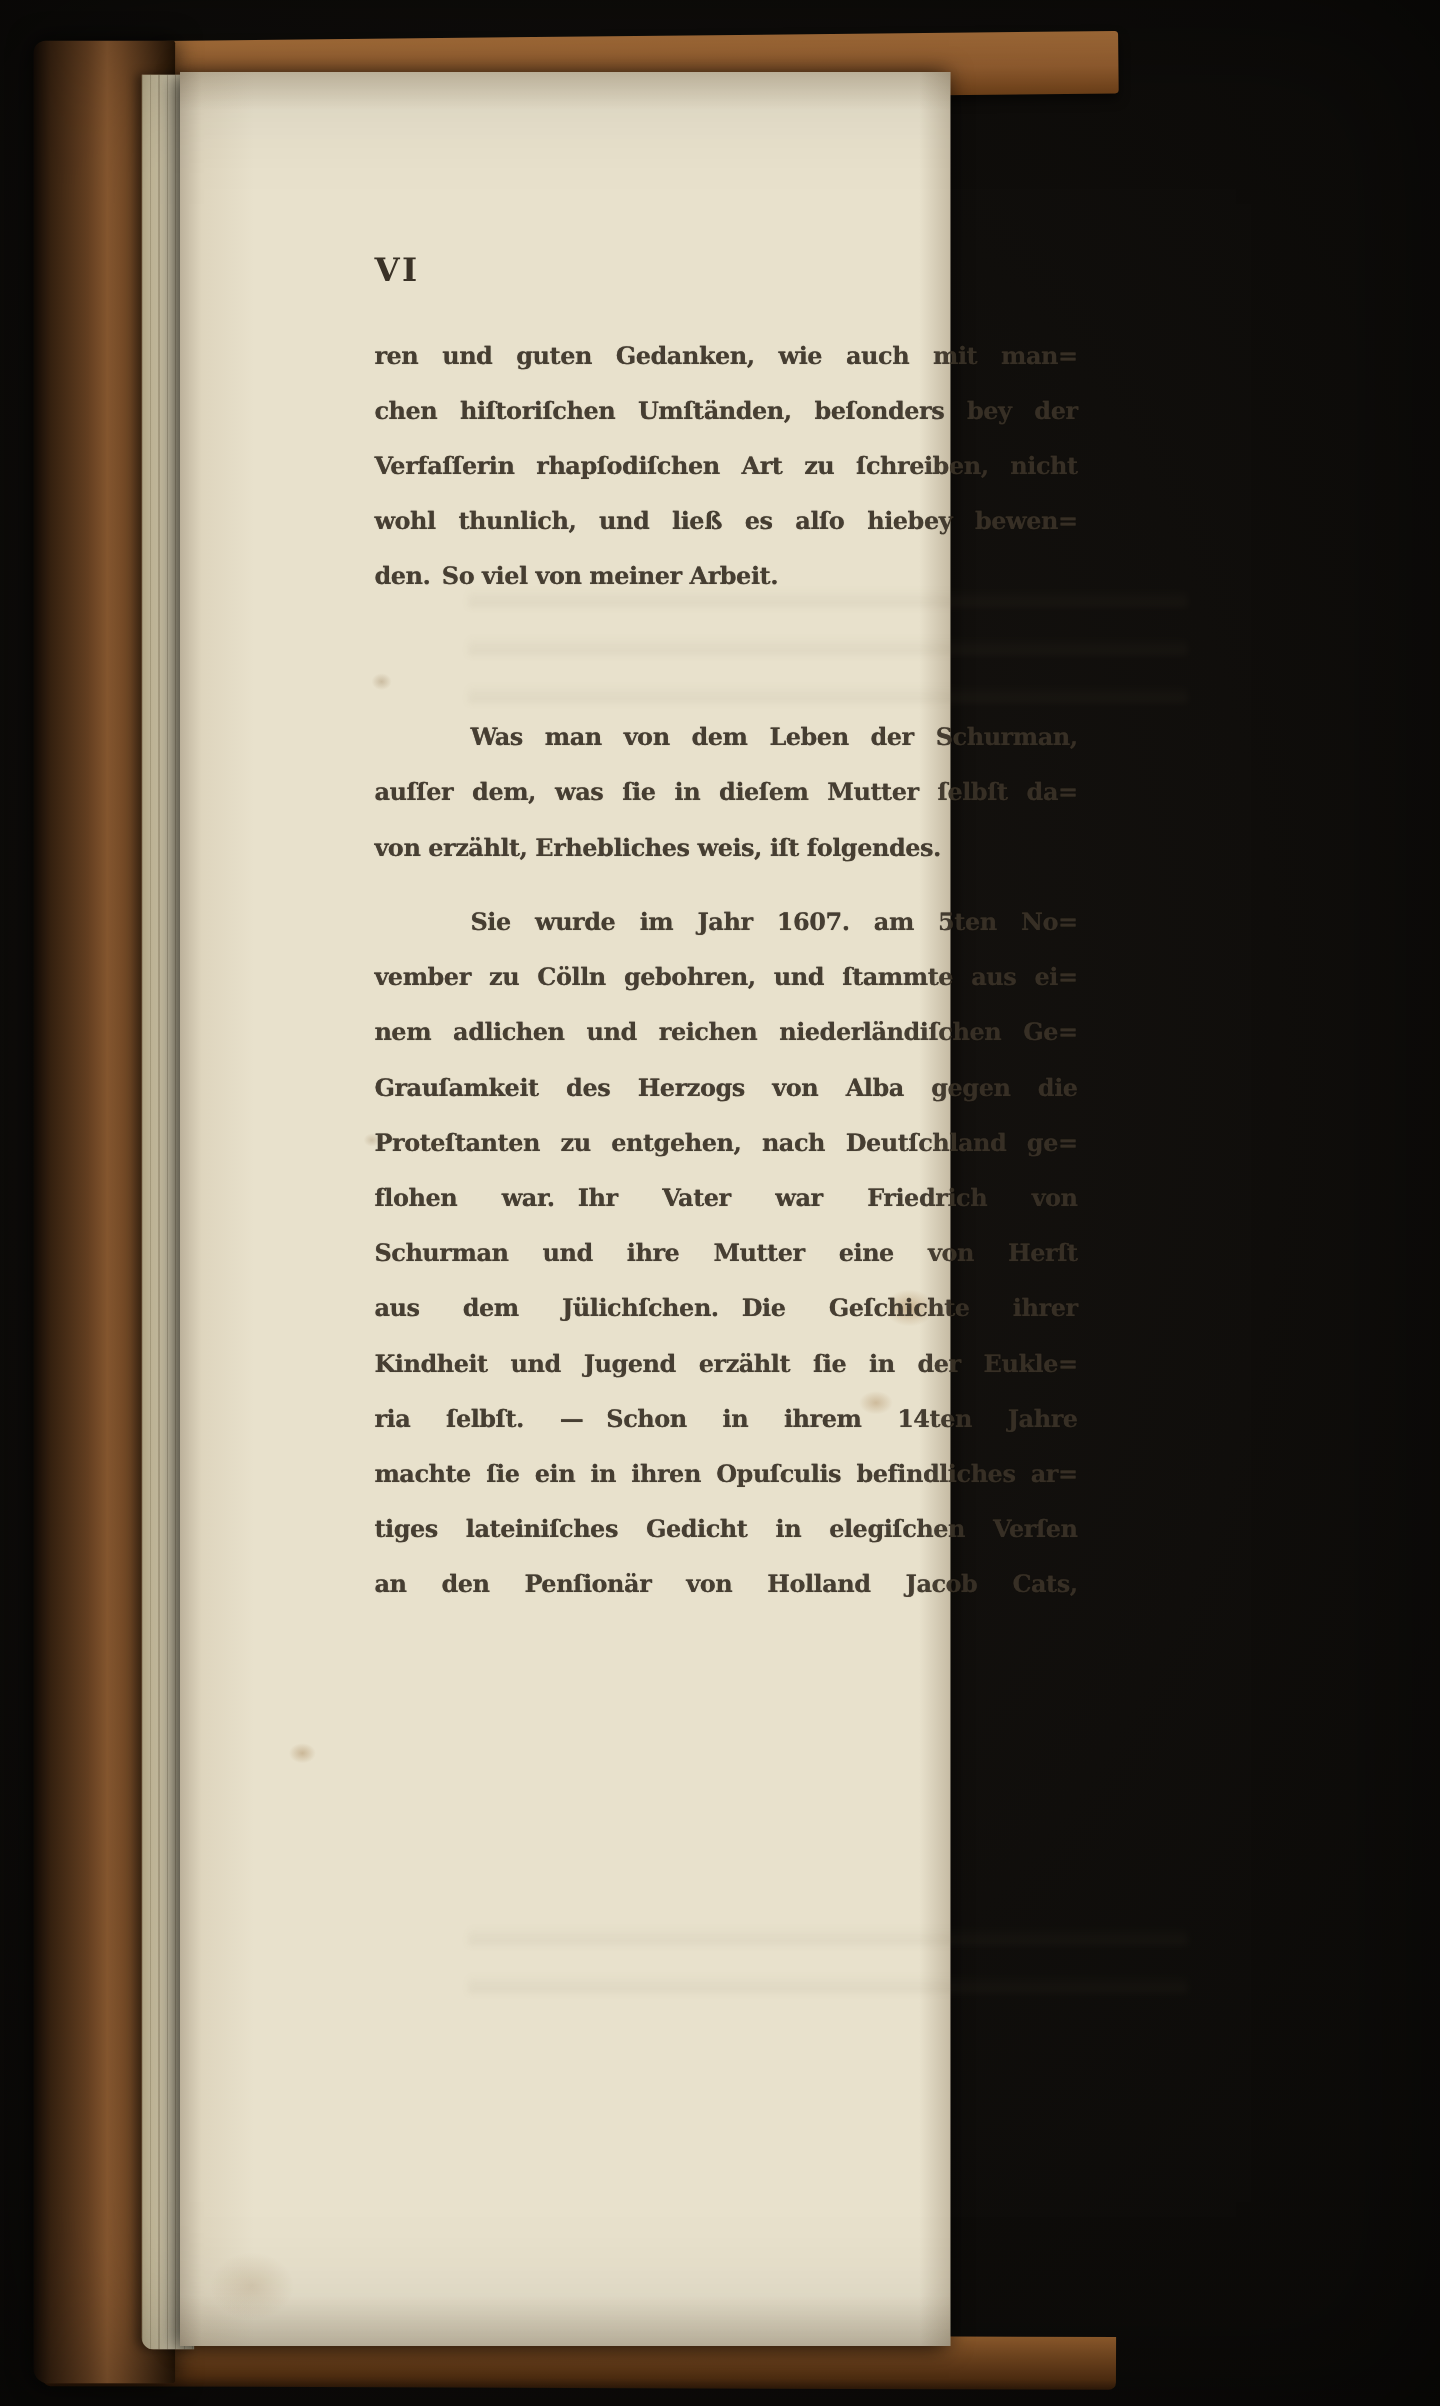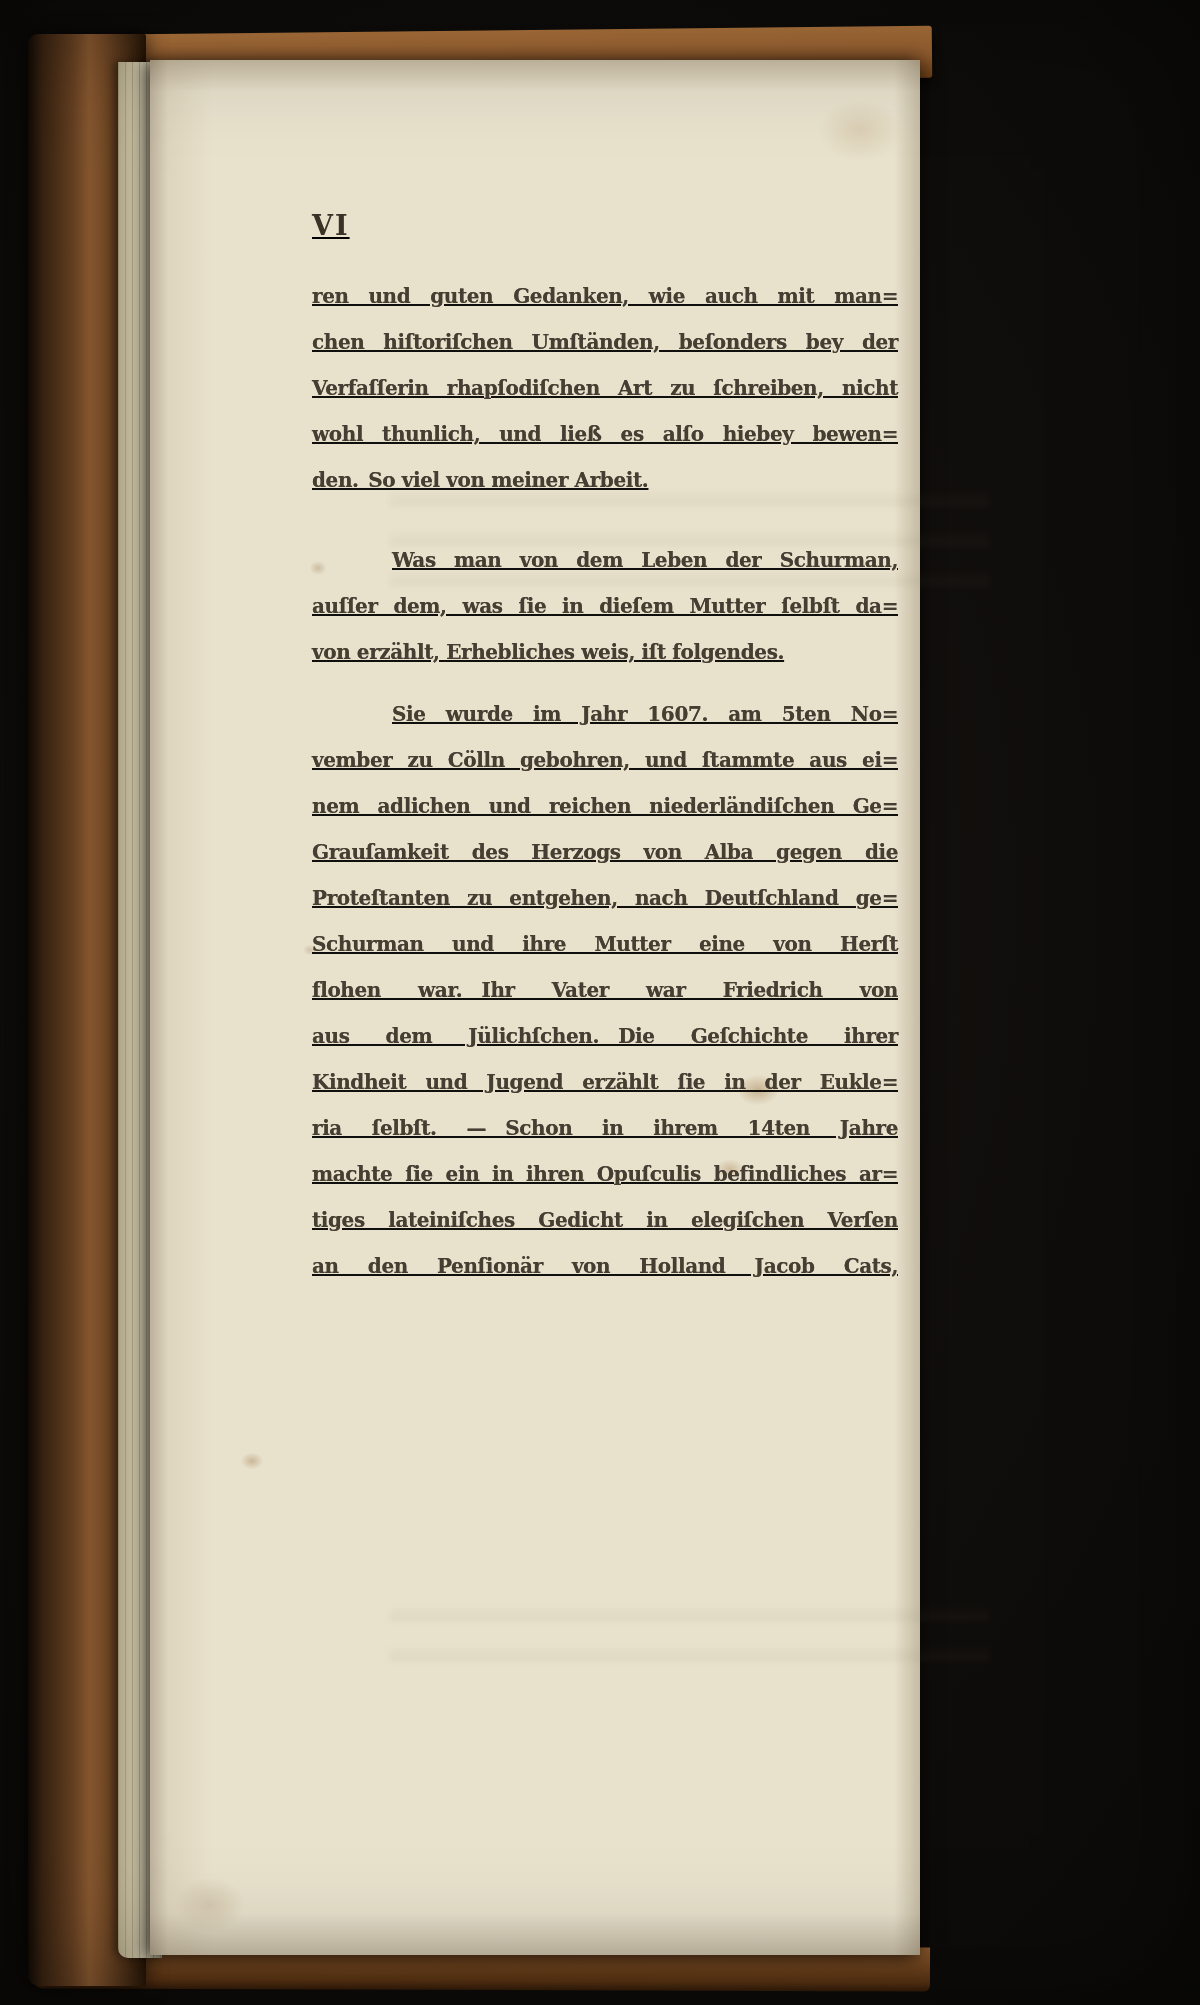--- a/index.html
+++ b/index.html
@@ -43,44 +43,43 @@
   .page-stack{
     position:absolute;left:118px;top:62px;width:44px;height:1896px;
     border-radius:0 0 0 10px;
     background:
       repeating-linear-gradient(90deg, rgba(120,108,82,.35) 0 1px, rgba(0,0,0,0) 1px 7px),
       linear-gradient(90deg,#b3a888 0%,#d9d0b4 55%,#cbc2a3 100%);
     box-shadow:-4px 0 8px rgba(0,0,0,.4);
   }
   
   .page{
-    position:absolute;left:150px;top:60px;width:770px;height:1895px;
+    position:absolute;left:150px;top:60px;width:642px;height:1895px;
     background-color:var(--paper);
     background-image:
       radial-gradient(ellipse 30px 22px at 608px 1030px, rgba(146,100,44,.38), rgba(0,0,0,0) 70%),
       radial-gradient(ellipse 20px 14px at 580px 1109px, rgba(146,100,44,.30), rgba(0,0,0,0) 70%),
       radial-gradient(ellipse 16px 12px at 102px 1401px, rgba(140,95,40,.32), rgba(0,0,0,0) 70%),
       radial-gradient(ellipse 12px 10px at 168px 508px, rgba(120,85,40,.26), rgba(0,0,0,0) 70%),
       radial-gradient(ellipse 10px 8px at 160px 890px, rgba(120,85,40,.22), rgba(0,0,0,0) 70%),
       radial-gradient(ellipse 60px 45px at 710px 70px, rgba(150,115,60,.16), rgba(0,0,0,0) 70%),
       radial-gradient(ellipse 50px 40px at 60px 1845px, rgba(130,95,50,.18), rgba(0,0,0,0) 70%),
       linear-gradient(90deg, rgba(90,70,45,.30) 0px, rgba(150,125,85,.12) 18px, rgba(0,0,0,0) 62px),
       linear-gradient(270deg, rgba(100,80,50,.26) 0px, rgba(0,0,0,0) 26px),
       linear-gradient(0deg, rgba(100,80,50,.22) 0px, rgba(0,0,0,0) 42px),
       linear-gradient(180deg, rgba(120,95,60,.25) 0px, rgba(0,0,0,0) 32px);
     box-shadow:0 0 18px rgba(0,0,0,.6), -8px 4px 14px rgba(0,0,0,.35);
-    text-decoration:underline;
   }
   .page-inner{position:relative;padding:150px 0 0 162px;width:586px;}
   .page-number{
     font-size:27px;font-weight:700;letter-spacing:2px;color:var(--ink);
     margin-bottom:32px;
   }
   .para{margin:0;}
-  .text-block > .para:nth-child(2){margin-top:34px;}
+  .text-block > .para:nth-child(2){margin-top:88px;}
   .text-block > .para:nth-child(3){margin-top:16px;}
   .line{
     font-size:20px;line-height:46px;font-weight:700;color:var(--ink);
     letter-spacing:-0.4px;
     text-align:justify;text-align-last:justify;
     text-shadow:0 0 0.6px rgba(58,50,39,.75);
     opacity:.93;
   }
   .line.indent{text-indent:80px;}
   .line.last{text-align-last:left;}
@@ -129,22 +128,22 @@
             <div class="line indent">Was man von dem Leben der Schurman,</div>
             <div class="line">auſſer dem, was ſie in dieſem Mutter ſelbſt da=</div>
             <div class="line last">von erzählt, Erhebliches weis, iſt folgendes.</div>
           </div>
           <div class="para">
             <div class="line indent">Sie wurde im Jahr 1607. am 5ten No=</div>
             <div class="line">vember zu Cölln gebohren, und ſtammte aus ei=</div>
             <div class="line">nem adlichen und reichen niederländiſchen Ge=</div>
             <div class="line">Grauſamkeit des Herzogs von Alba gegen die</div>
             <div class="line">Proteſtanten zu entgehen, nach Deutſchland ge=</div>
+            <div class="line">flohen war.  Ihr Vater war Friedrich von</div>
             <div class="line">Schurman und ihre Mutter eine von Herſt</div>
-            <div class="line">flohen war.  Ihr Vater war Friedrich von</div>
             <div class="line">aus dem Jülichſchen.  Die Geſchichte ihrer</div>
             <div class="line">Kindheit und Jugend erzählt ſie in der Eukle=</div>
             <div class="line">ria ſelbſt. —  Schon in ihrem 14ten Jahre</div>
             <div class="line">machte ſie ein in ihren Opuſculis befindliches ar=</div>
             <div class="line">tiges lateiniſches Gedicht in elegiſchen Verſen</div>
             <div class="line">an den Penſionär von Holland Jacob Cats,</div>
           </div>
         </div>
 
     </div>

